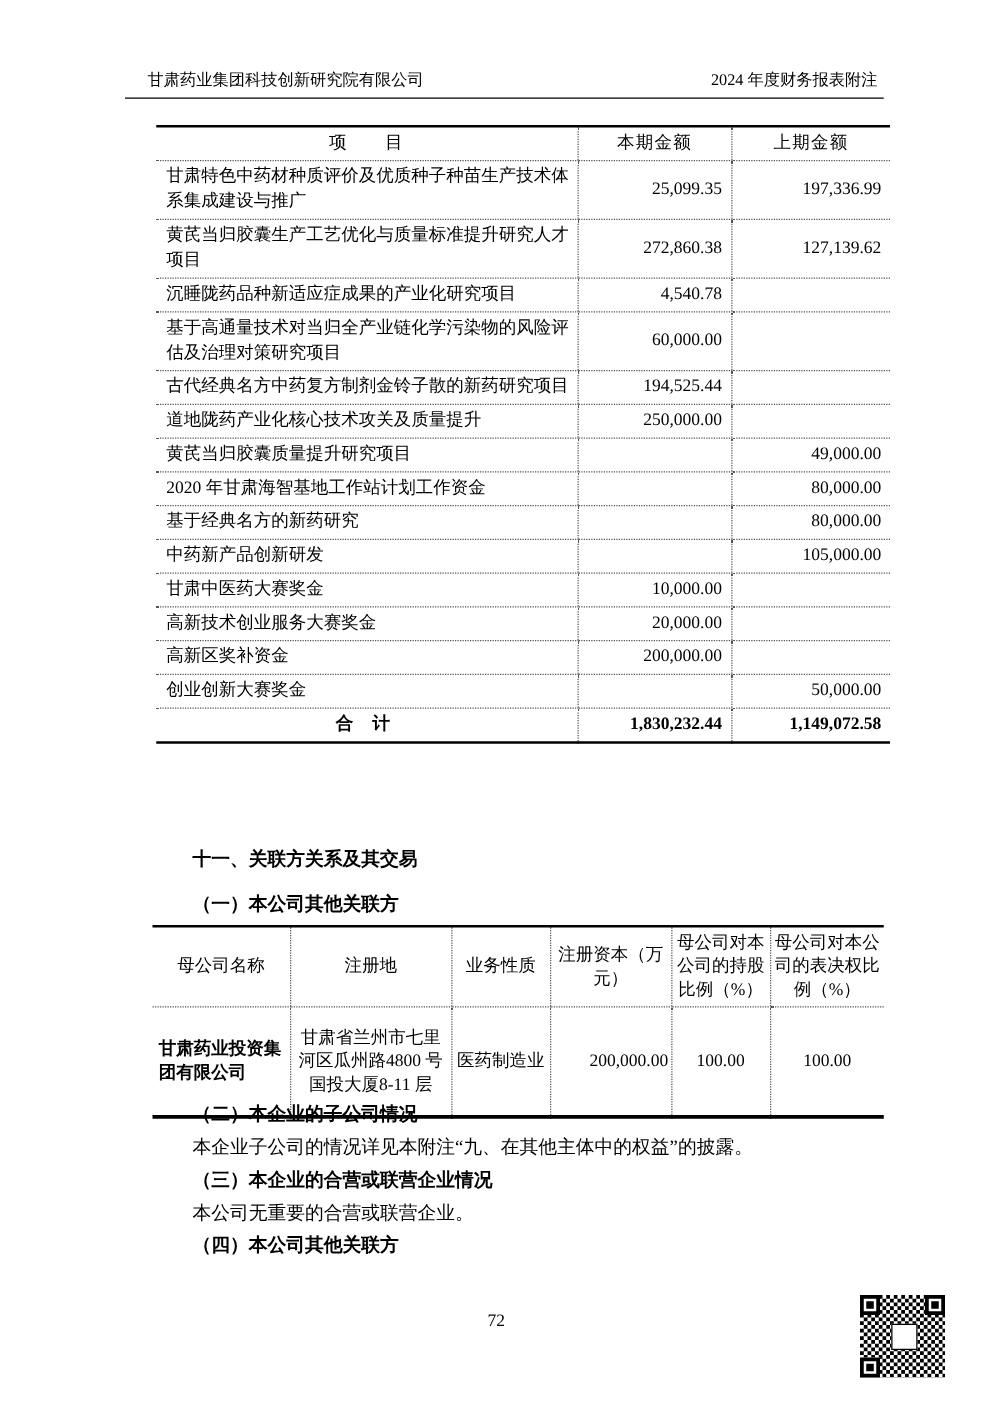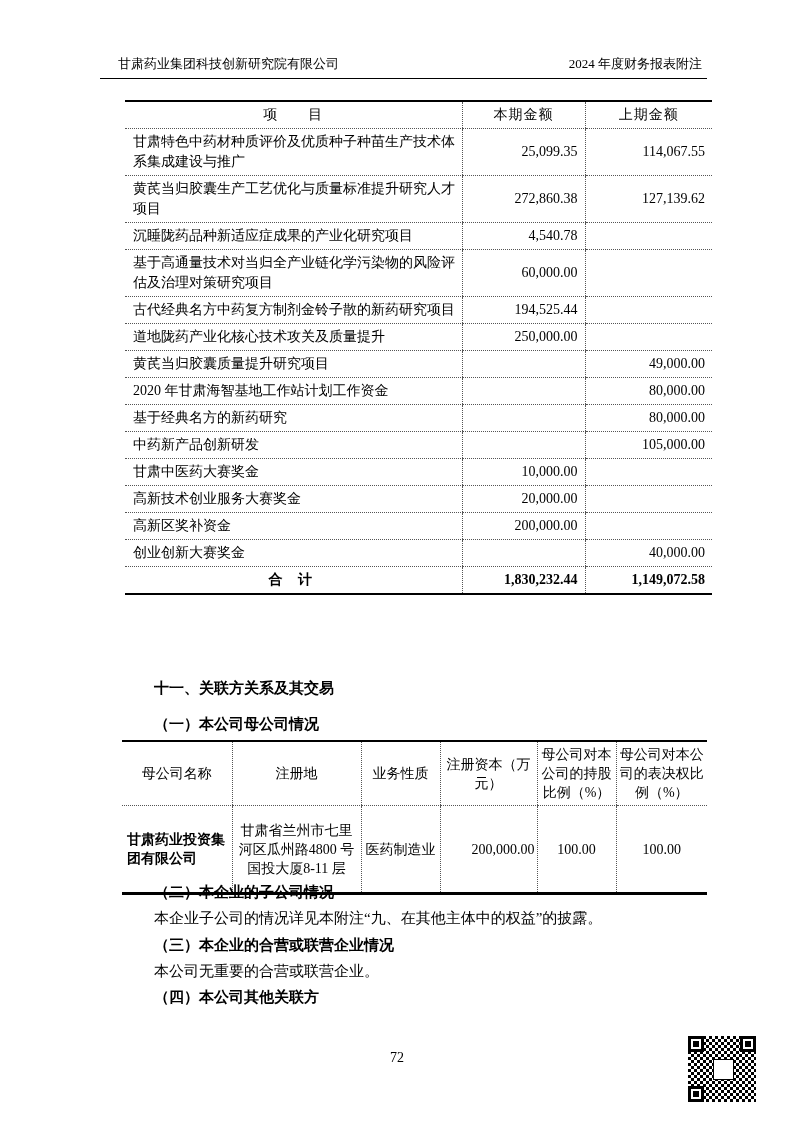--- a/index.html
+++ b/index.html
@@ -102,21 +102,21 @@
     </colgroup>
   <tbody>
       <tr>
     <th>项　　目</th>
     <th>本期金额</th>
     <th>上期金额</th>
   </tr>
   <tr>
     <td class="item">甘肃特色中药材种质评价及优质种子种苗生产技术体系集成建设与推广</td>
     <td class="num">25,099.35</td>
-    <td class="num">114,067.55</td>
+    <td class="num">197,336.99</td>
   </tr>
   <tr>
     <td class="item">黄芪当归胶囊生产工艺优化与质量标准提升研究人才项目</td>
     <td class="num">272,860.38</td>
     <td class="num">127,139.62</td>
   </tr>
   <tr>
     <td class="item">沉睡陇药品种新适应症成果的产业化研究项目</td>
     <td class="num">4,540.78</td>
     <td class="num"></td>
@@ -167,32 +167,32 @@
     <td class="num"></td>
   </tr>
   <tr>
     <td class="item">高新区奖补资金</td>
     <td class="num">200,000.00</td>
     <td class="num"></td>
   </tr>
   <tr>
     <td class="item">创业创新大赛奖金</td>
     <td class="num"></td>
-    <td class="num">40,000.00</td>
+    <td class="num">50,000.00</td>
   </tr>
   <tr class="total-row">
     <td class="label">合  计</td>
     <td class="num">1,830,232.44</td>
     <td class="num">1,149,072.58</td>
   </tr>
 </tbody>
   </table>
 
 <div class="sec-h" style="top:679px">十一、关联方关系及其交易</div>
-<div class="sec-h" style="top:715px">（一）本公司母公司情况</div>
+<div class="sec-h" style="top:715px">（一）本公司其他关联方</div>
 
 <table class="t2">
   <colgroup>
     <col style="width:110px">
       <col style="width:129px">
       <col style="width:79px">
     <col style="width:97px">
       <col style="width:79px">
       <col style="width:91px">
   </colgroup>

